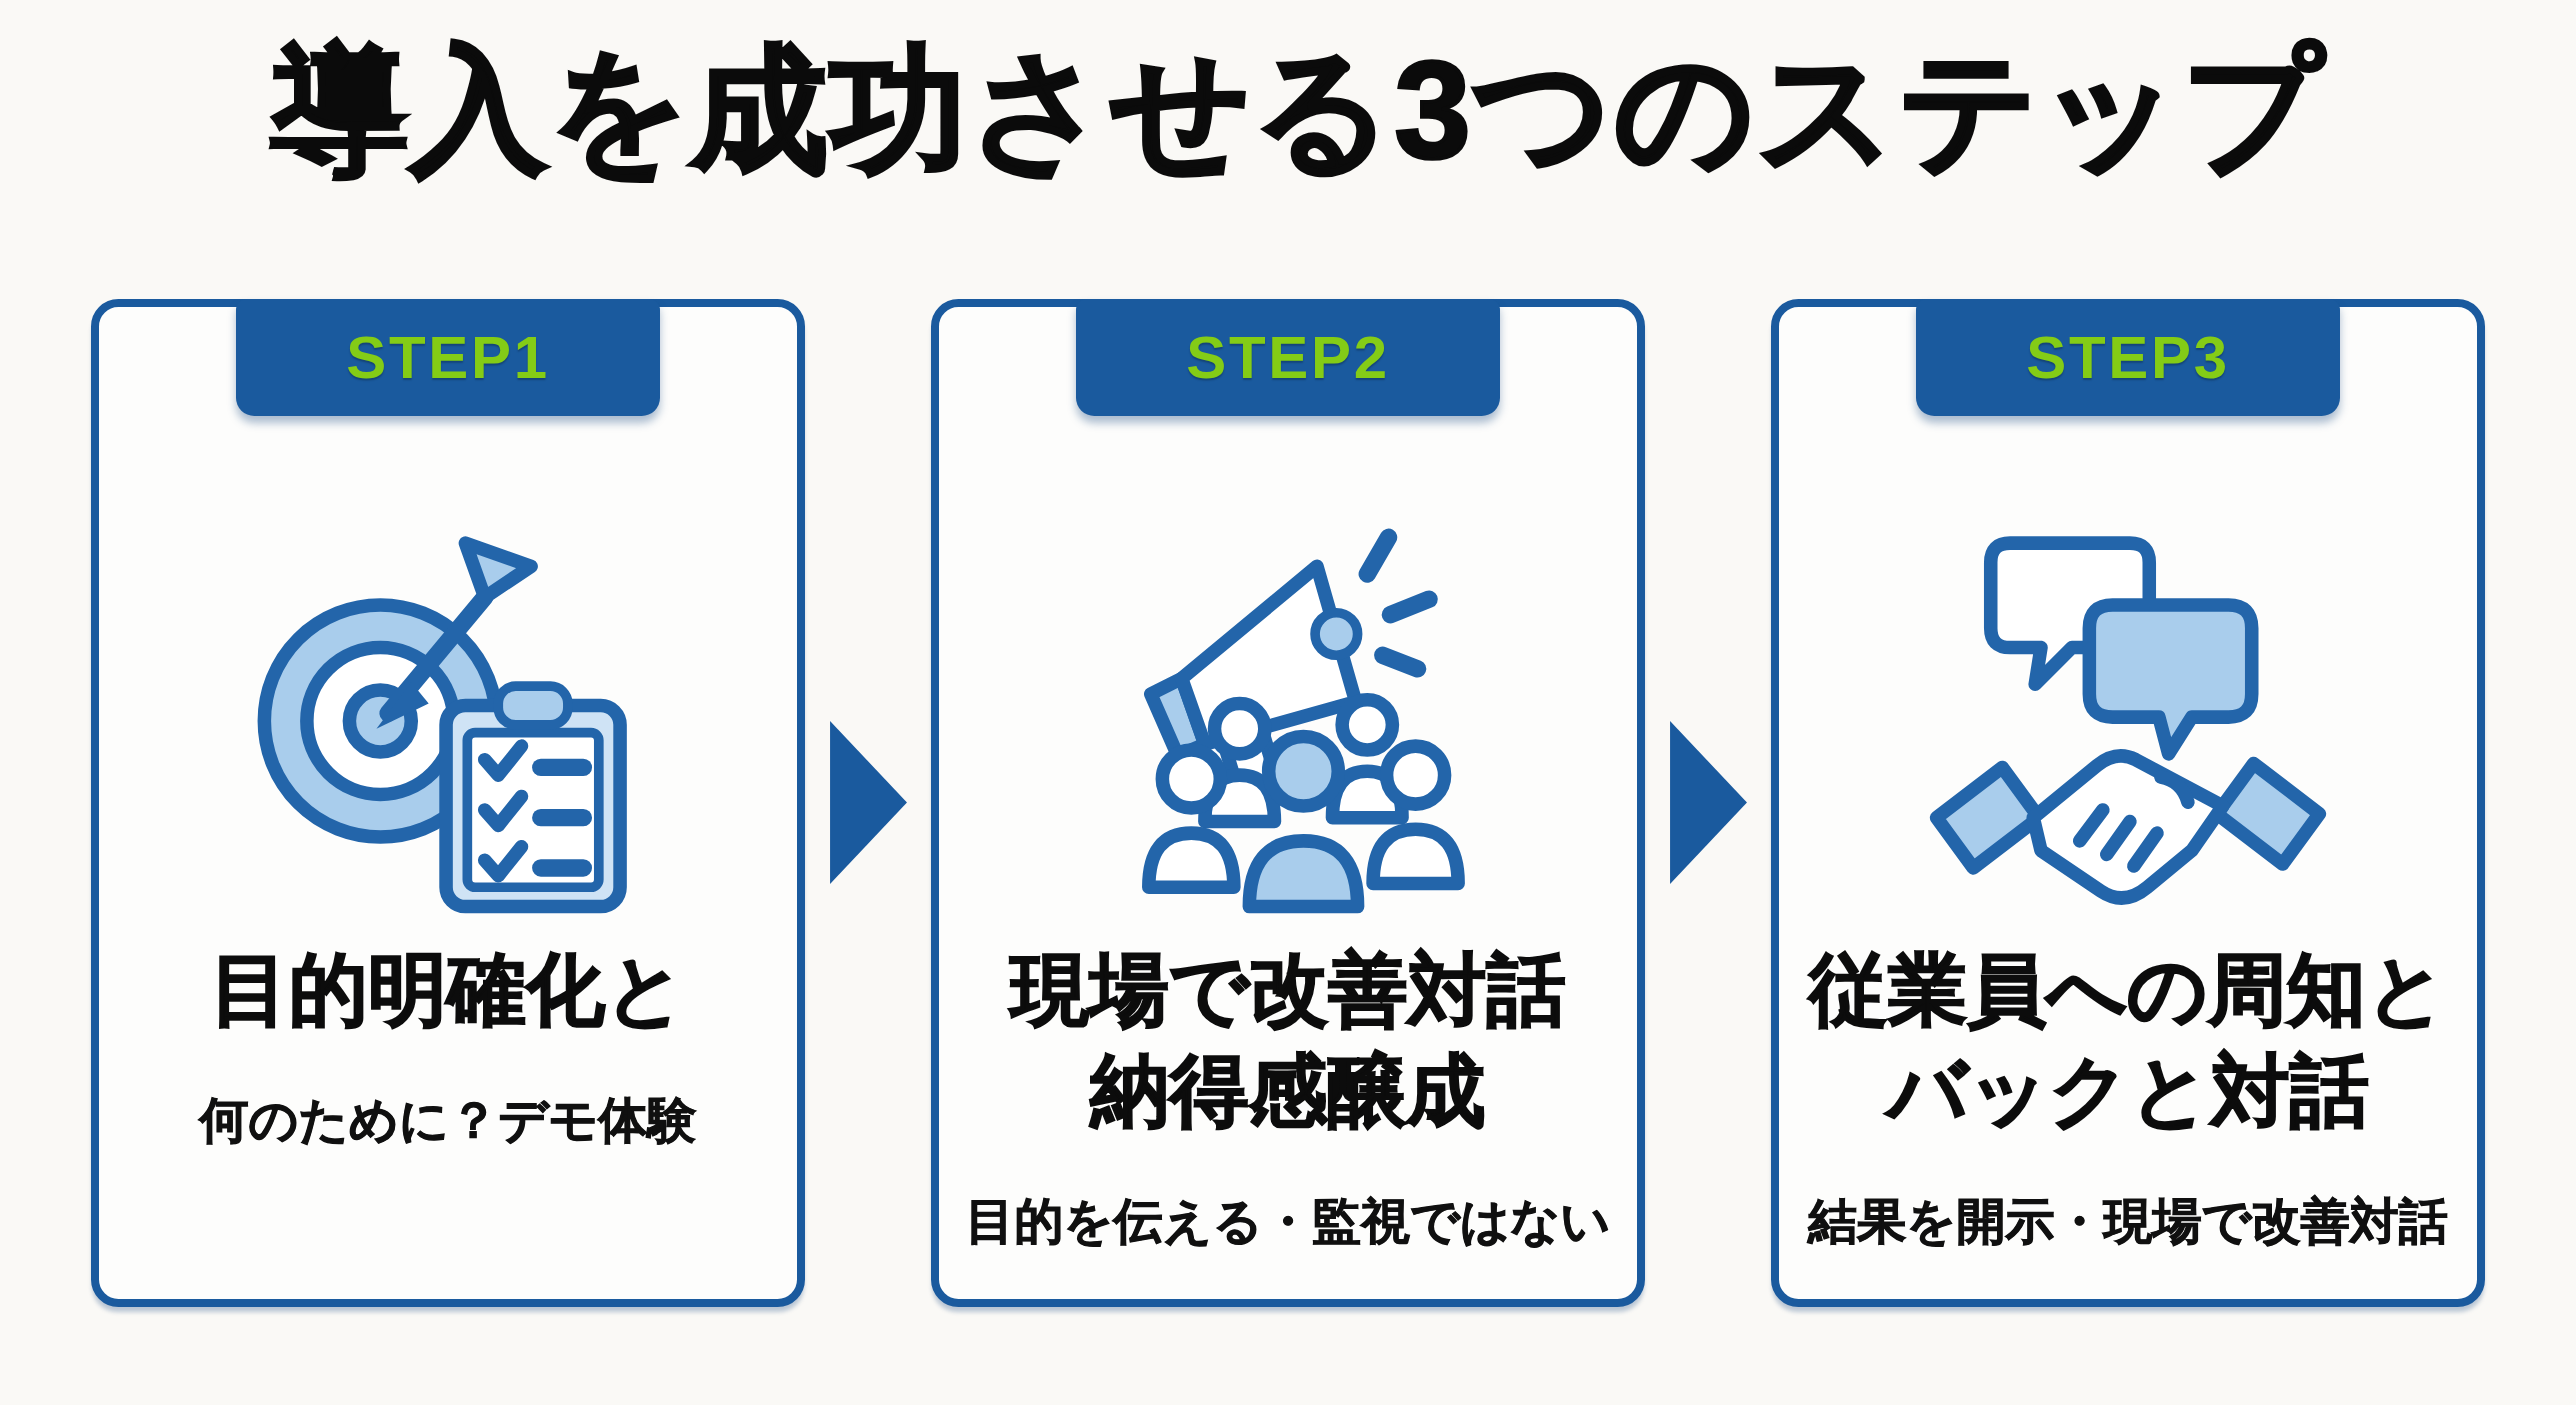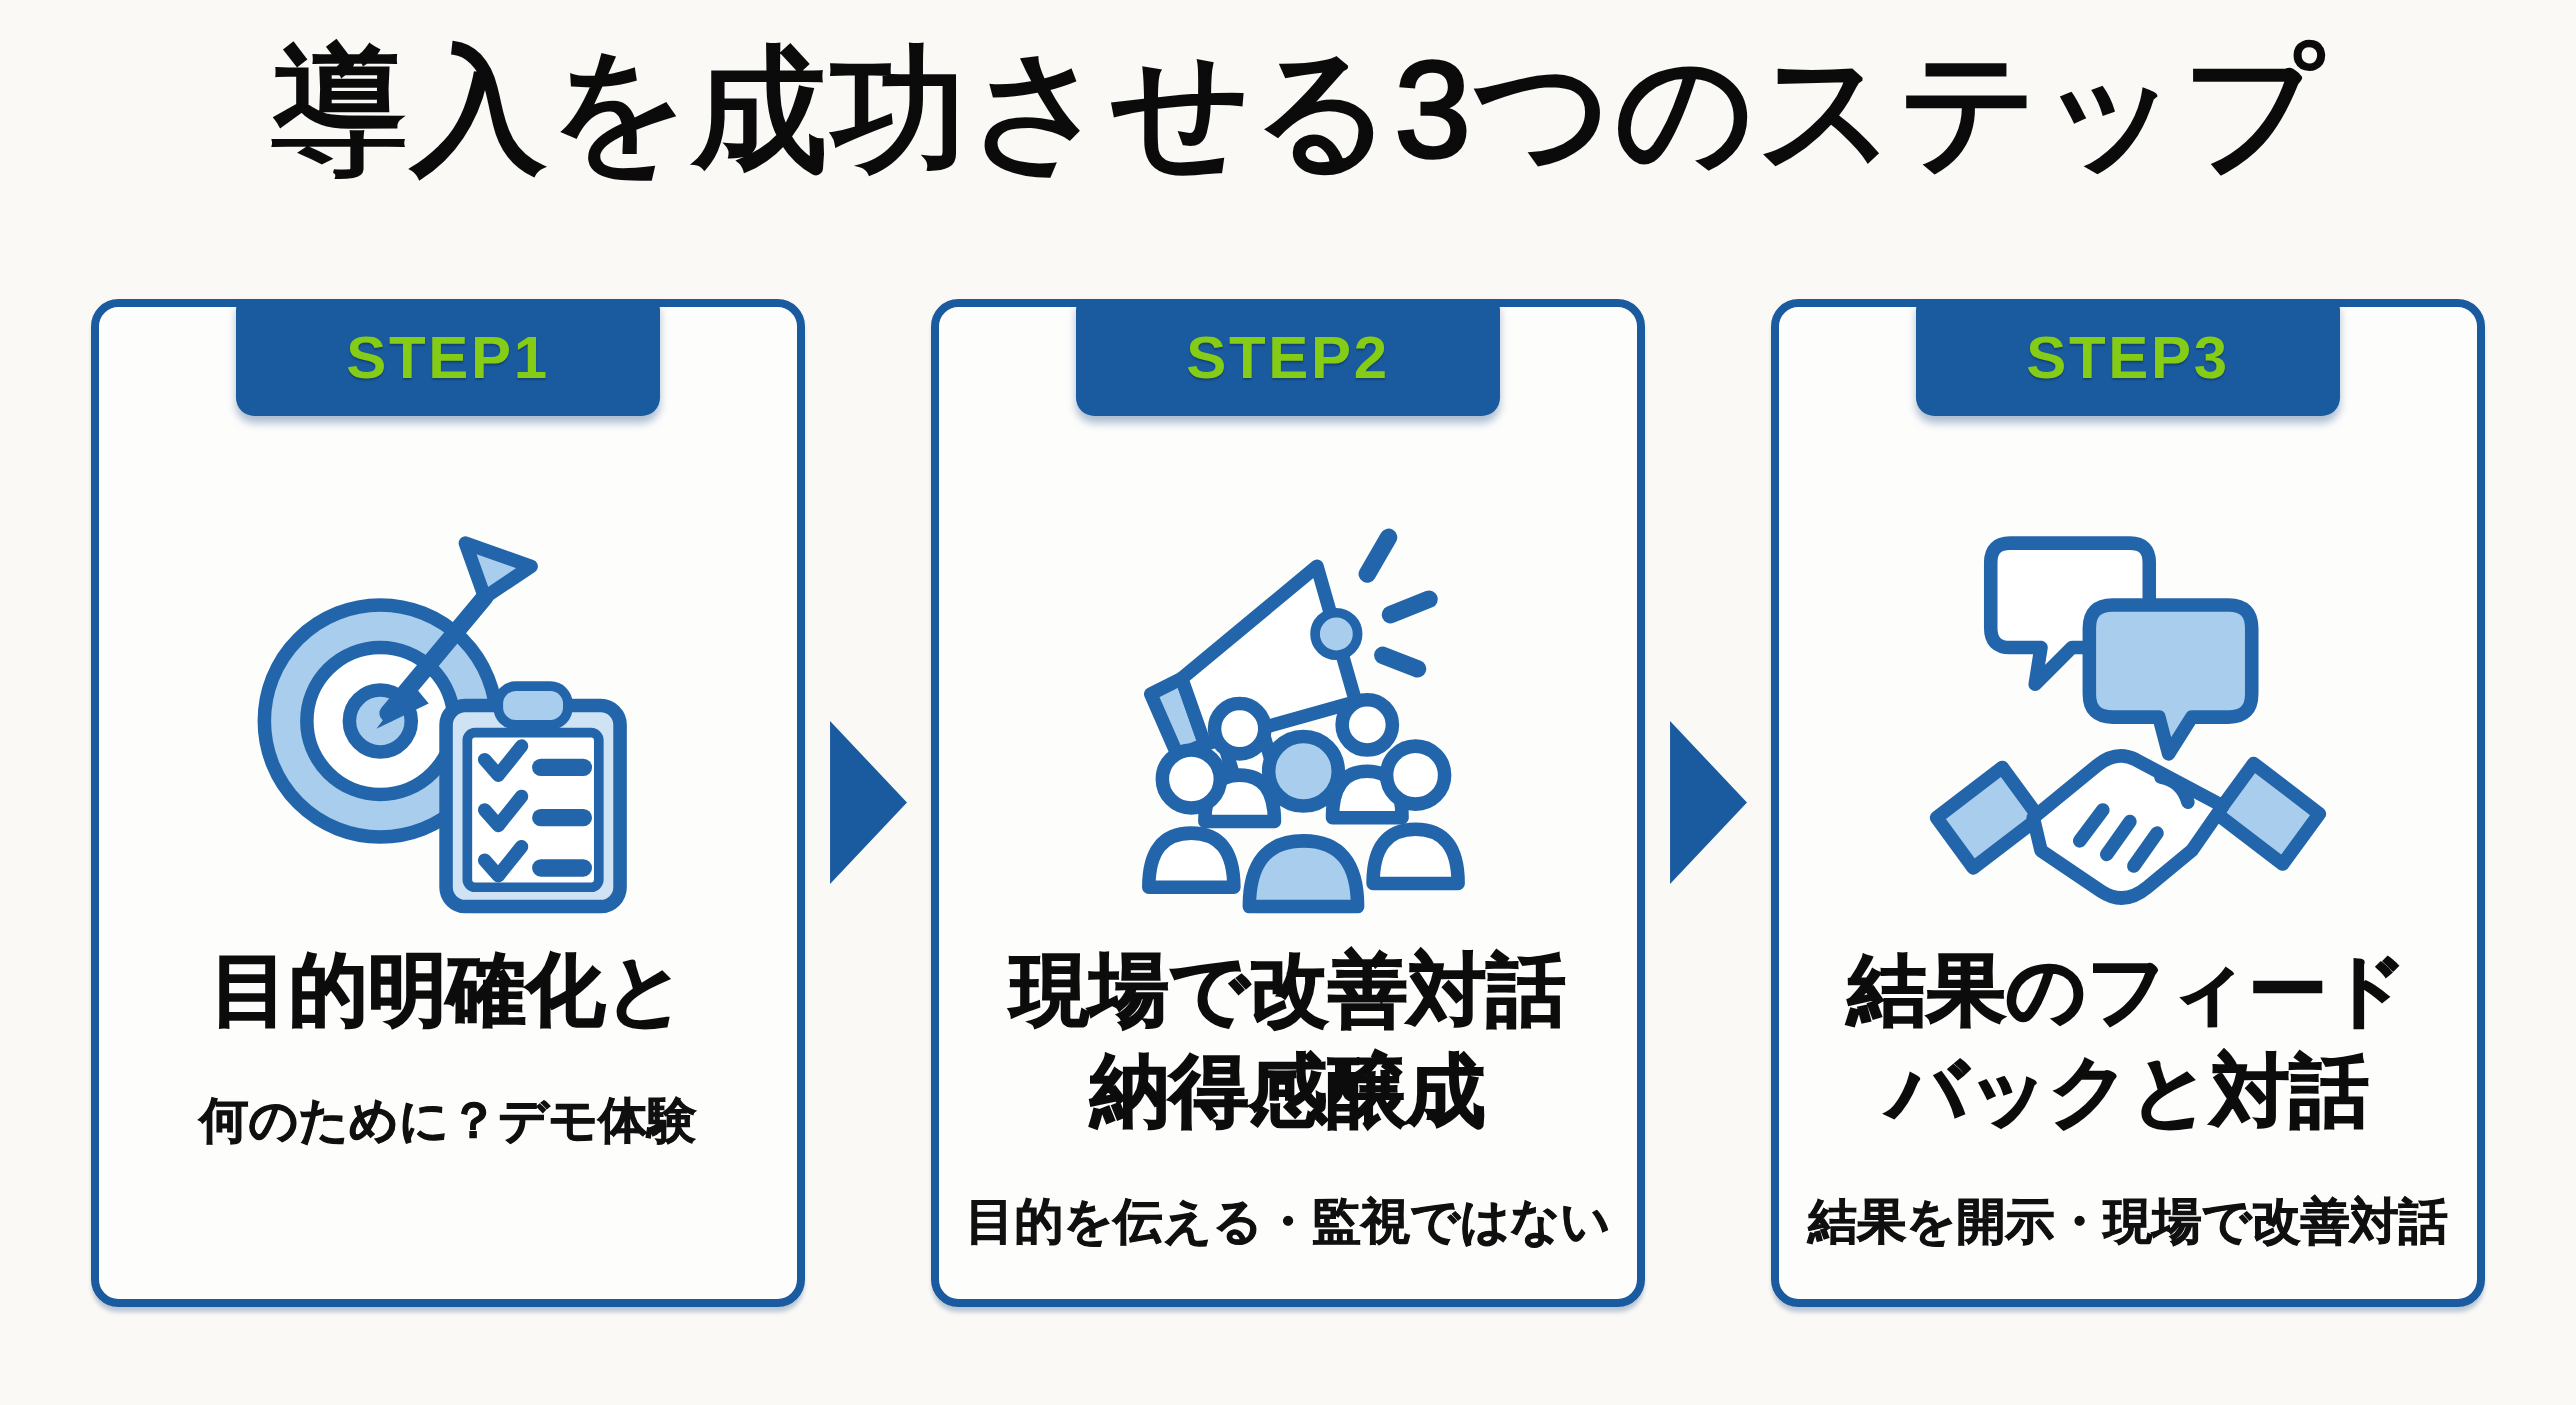--- a/index.html
+++ b/index.html
@@ -17,21 +17,21 @@
     width:2576px;height:1405px;
     background:var(--page_bg);
     font-family:"Liberation Sans","DejaVu Sans",sans-serif;
     color:var(--ink);
     overflow:hidden;
   }
   .title{
     margin:38px 0 0;
     text-align:center;
     font-size:137px;
-    font-weight:normal;
+    font-weight:bold;
     letter-spacing:1.8px;
     color:#0b0b0b;
     line-height:1.05;
     padding-left:20px;
     -webkit-text-stroke:3.7px #0b0b0b;
   }
   .steps-row{
     display:flex;
     justify-content:space-between;
     align-items:flex-start;
@@ -220,21 +220,21 @@
           <polygon points="204,148 170,122 151,148 185,174" class="f-mid st"></polygon>
 
           <path d="M56,150 l33,-27 q10,-8 20,-3 l45,24 -16,23 -23,19 q-12,10 -24,2 l-31,-21 z" class="f-white st"></path>
           <path d="M122,129 q11,2 14,13" class="st nofill"></path>
           <line x1="92" y1="146" x2="80" y2="162" class="st nofill"></line>
           <line x1="106" y1="152" x2="94" y2="169" class="st nofill"></line>
           <line x1="120" y1="158" x2="108" y2="175" class="st nofill"></line>
         </svg>
       </div>
       <h2 class="card-title">
-        <span class="line">結果のフィード</span>
+        <span class="line">従業員への周知と</span>
         <span class="line">バックと対話</span>
       </h2>
       <p class="card-sub">結果を開示・現場で改善対話</p>
     </section>
 
   </div>
 </div>
 
 
 </body></html>

